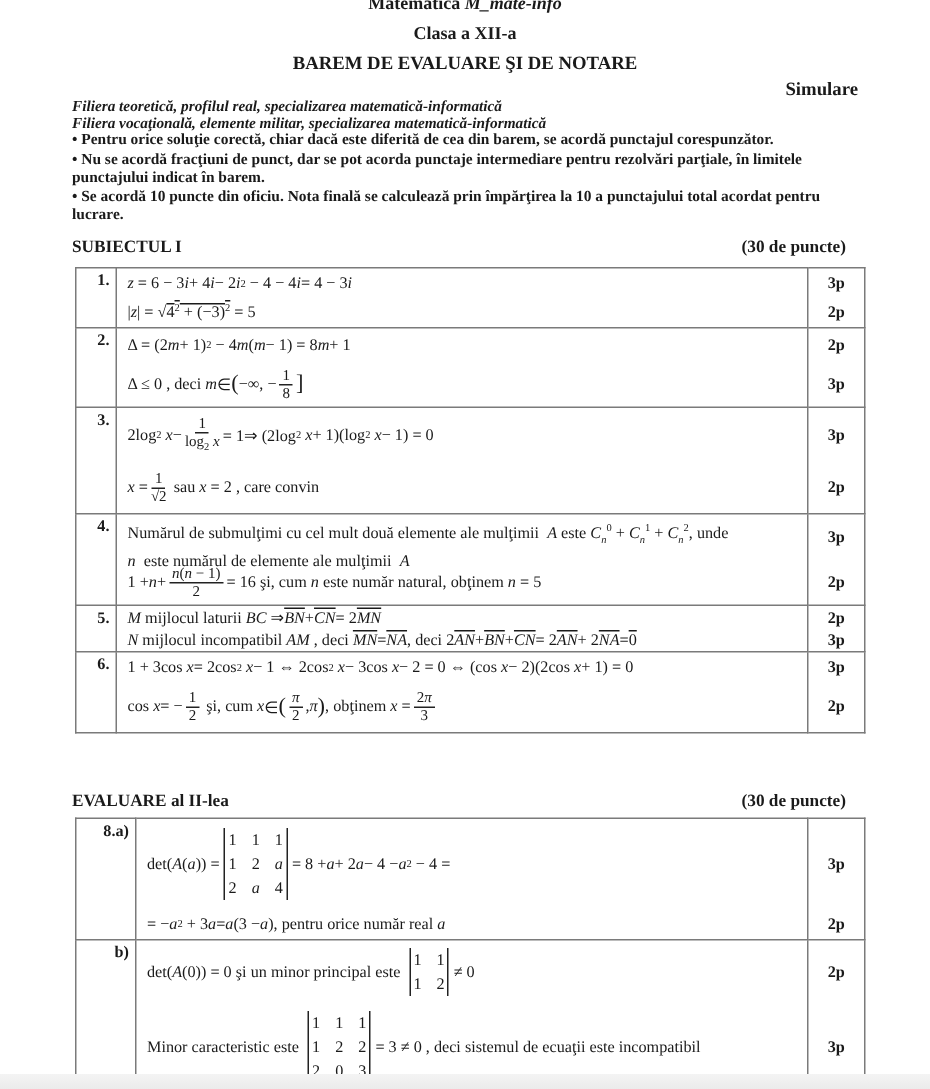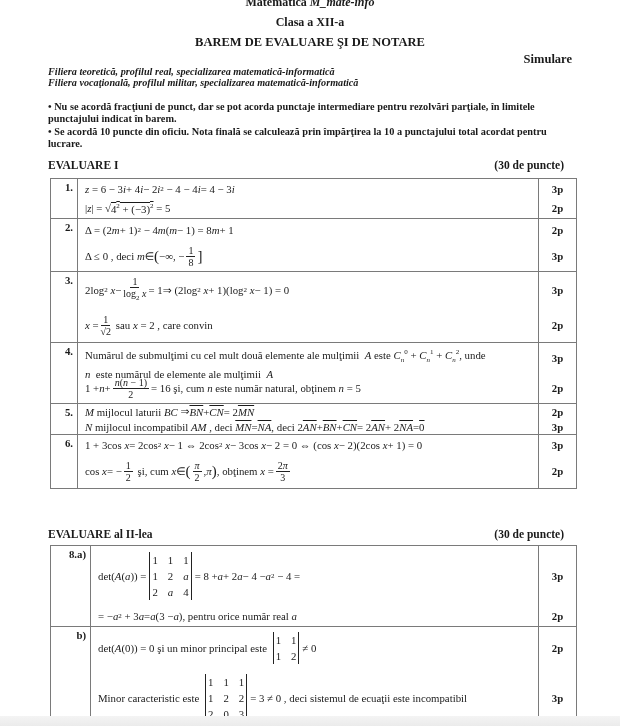--- a/index.html
+++ b/index.html
@@ -54,26 +54,27 @@
 <body>
 
 <div class="page">
 
   <div class="hdr l1"><span>Matematica </span><i>M_mate-info</i></div>
   <div class="hdr l2">Clasa a XII-a</div>
   <div class="hdr l3">BAREM DE EVALUARE ŞI DE NOTARE</div>
   <div class="sim">Simulare</div>
 
   <div class="filiera f1">Filiera teoretică, profilul real, specializarea matematică-informatică</div>
-  <div class="filiera f2">Filiera vocaţională, profilul militar, specializarea matematică-informatică</div>
+  <div class="filiera f2">Filiera vocaţională, elemente militar, specializarea matematică-informatică</div>
+  <div class="rule r1">• Pentru orice soluţie corectă, chiar dacă este diferită de cea din barem, se acordă punctajul corespunzător.</div>
   <div class="rule r2">• Nu se acordă fracţiuni de punct, dar se pot acorda punctaje intermediare pentru rezolvări parţiale, în limitele punctajului indicat în barem.</div>
   <div class="rule r3">• Se acordă 10 puncte din oficiu. Nota finală se calculează prin împărţirea la 10 a punctajului total acordat pentru lucrare.</div>
 
   <div class="subj s1">
-    <span>EVALUARE I</span>
+    <span>SUBIECTUL I</span>
     <span class="pts">(30 de puncte)</span>
   </div>
 
   <table class="barem t1">
 
     <tbody>
         <tr>
       <td class="num">1.</td>
       <td class="body">
         <div class="line m" style="height:19px"><i>z</i>&nbsp;= 6 − 3<i>i</i> + 4<i>i</i> − 2<i>i</i><sup>2</sup>&nbsp;− 4 − 4<i>i</i> = 4 − 3<i>i</i></div>

